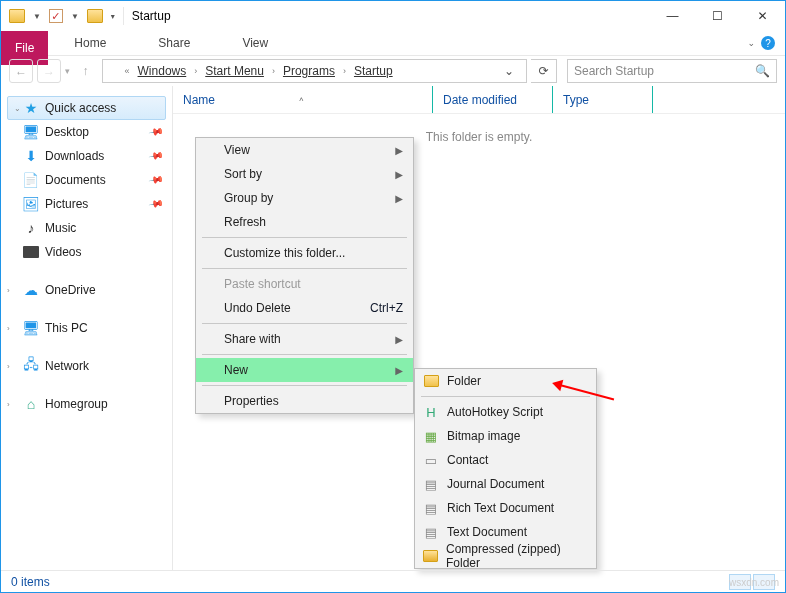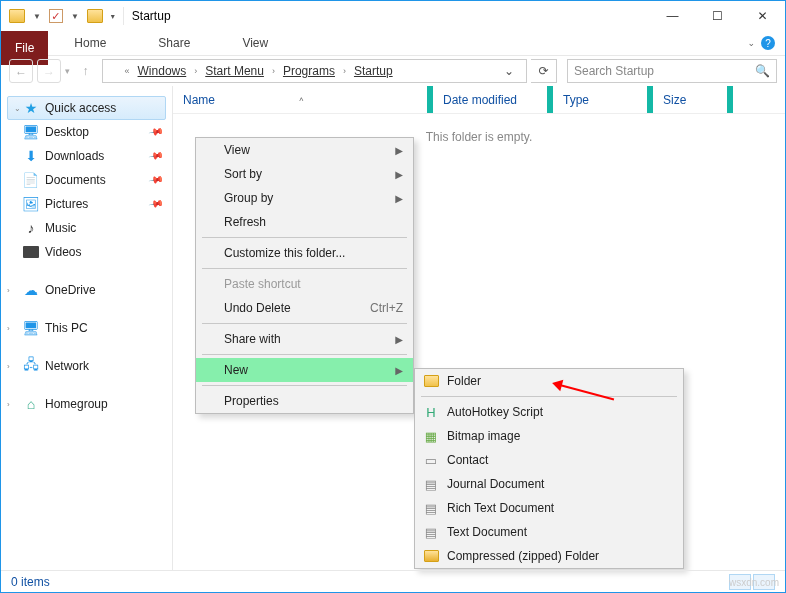--- a/index.html
+++ b/index.html
@@ -10,21 +10,21 @@
   .qat { display: flex; align-items: center; padding-left: 8px; gap: 6px; }
   .qat .folder-ico { width: 16px; height: 14px; background: linear-gradient(#ffe29a, #f0c24b); border: 1px solid #d4a017; border-radius: 1px; }
   .qat .chk { width: 14px; height: 14px; border: 1px solid #c96; display:flex;align-items:center;justify-content:center;color:#c33;font-size:11px; }
   .qat .down { color:#555; font-size:8px; padding:0 2px; }
   .qat .sep { width:1px; height:18px; background:#e8e8e8; }
   .title { padding-left: 8px; color:#000; }
   .winbtns { margin-left: auto; display: flex; }
   .winbtn { width: 45px; height: 30px; display: flex; align-items: center; justify-content: center; color: #333; }
   
   .ribbon { height: 25px; display: flex; align-items: stretch; border-bottom: 1px solid #e8e8e8; }
-  .file-tab { background:#7f1d1d; color:#fff; padding:17px 14px; display:flex; align-items:center; }
+  .file-tab { background:#be185d; color:#fff; padding:17px 14px; display:flex; align-items:center; }
   .rtab { padding:0 26px; display:flex;align-items:center; color:#444; }
   .rib-right { margin-left:auto; display:flex; align-items:center; gap:6px; padding-right:10px; color:#1f95e8; }
   
   .addrrow { height:30px; display:flex; align-items:center; padding:0 8px; gap:4px; }
   .navbtn { width:24px; height:24px; border:1px solid #ddd; border-radius:3px; display:flex;align-items:center;justify-content:center; color:#aaa; }
   .addrbar { flex:1; height:24px; border:1px solid #ccc; display:flex; align-items:center; padding:0 4px; gap:2px; }
   .crumb { padding:0 4px; color:#333;text-decoration:underline; }
   .crumb-sep { color:#777; font-size:9px; padding:0 2px; }
   .addr-right { width:26px; display:flex; align-items:center; justify-content:center; color:#555; }
   .refresh { width:26px; height:24px; border:1px solid #ccc; border-left:none; display:flex;align-items:center;justify-content:center; color:#555; }
@@ -45,33 +45,33 @@
   .ico.doc{ color:#1f95e8; font-size:14px; }
   .ico.pic{ color:#1f95e8; font-size:14px; }
   .ico.music{ color:#333; font-size:14px; }
   .ico.vid{ width:16px;height:12px;background:#444;border-radius:1px; }
   .ico.cloud{ color:#1f95e8; font-size:14px; }
   .ico.pc{ color:#1f95e8; font-size:14px; }
   .ico.net{ color:#1f95e8; font-size:14px; }
   .ico.home{ color:#3a8; font-size:14px; }
   .content { flex:1; position:relative; }
   .cols { height:28px; border-bottom:1px solid #eee; display:flex; align-items:center; color:#1151a3; }
-  .col { padding:0 10px; border-right:6px solid #14b8a6; height:100%; display:flex; align-items:center; gap:4px; }
+  .col { padding:0 10px; border-right:1px solid #14b8a6; height:100%; display:flex; align-items:center; gap:4px; }
   .col .sort { font-size:8px; color:#666; }
   .empty { text-align:center; color:#888; padding-top:16px; }
   
   .menu { position:absolute; background:#f2f2f2; border:1px solid #bdbdbd; box-shadow:4px 4px 6px rgba(0,0,0,.15); }
   .menu.primary { left:194px; top:136px; width:219px; }
   .menu .row { height:24px; display:flex; align-items:center; padding-left:28px; padding-right:10px; color:#222; position:relative; }
   .menu .row.disabled { color:#9a9a9a; }
   .menu .row.hov { background:#86efac; }
   .menu .row .arrow { margin-left:auto; font-size:10px; color:#666; }
-  .menu .row .shortcut { margin-left:auto; color:#737373; }
+  .menu .row .shortcut { margin-left:auto; color:#0f172a; }
   .menu hr { margin:3px 6px; border:none; border-top:1px solid #c8c8c8; }
-  .submenu { left:413px; top:367px; width:270px; }
+  .submenu { left:413px; top:367px; width:183px; }
   .submenu .row { padding-left:8px; gap:8px; }
   .submenu .ic { width:16px; height:16px; display:flex; align-items:center; justify-content:center; font-size:13px; }
   .folder-ic { width:15px;height:12px; background:linear-gradient(#ffe29a,#f0c24b); border:1px solid #d4a017; border-radius:1px; }
   .shortcut-ic { width:15px;height:15px; border:1px solid #5a8; background:#fff; position:relative; }
   .shortcut-ic::after { content:"↗"; font-size:10px; color:#1f95e8; position:absolute; left:1px; top:-1px; }
   
   .redarrow { position:absolute; left:555px; top:382px; width:60px; height:2px; background:red; transform:rotate(15deg); transform-origin:left center; }
   .redarrow::after { content:""; position:absolute; left:-10px; top:-5px; border:6px solid transparent; border-right:10px solid red; }
   
   .status { position:absolute; bottom:0; left:0; right:0; height:22px; border-top:1px solid #e8e8e8; display:flex; align-items:center; padding:0 10px; color:#1151a3; }
@@ -209,23 +209,20 @@
         <div class="col" style="width:260px">
             <span>Name</span>
             <span class="sort" style="margin-left:80px">˄</span>
           </div>
         <div class="col" style="width:120px">
             <span>Date modified</span>
           </div>
         <div class="col" style="width:100px">
             <span>Type</span>
           </div>
-        <div class="col" style="width:80px">
-            <span>Size</span>
-          </div>
       </div>
       <div class="empty">This folder is empty.</div>
     </div>
   </div>
 
   <div class="menu primary">
     <div class="row">
         <span>View</span>
         <span class="arrow">▶</span>
       </div>

